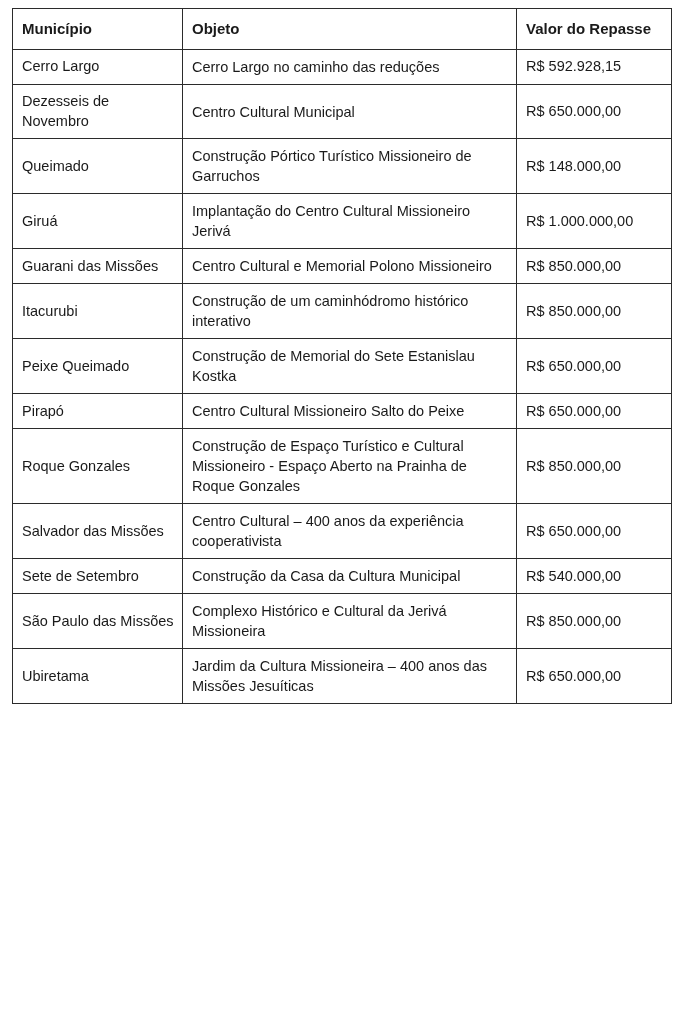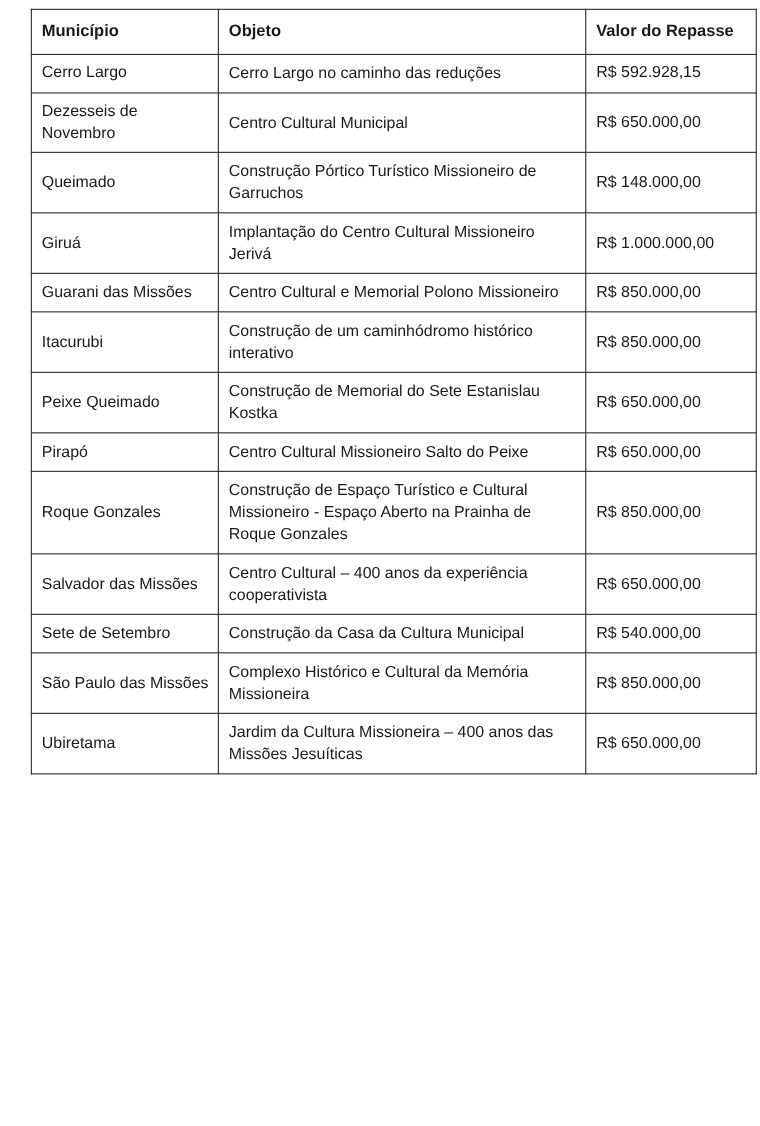--- a/index.html
+++ b/index.html
@@ -12,21 +12,21 @@
     height: 1024px;
     font-family: "Liberation Sans", sans-serif;
     color: #1a1a1a;
     overflow: hidden;
   }
   .page {
     position: relative;
     width: 691px;
     height: 1024px;
     box-sizing: border-box;
-    padding: 8px 10px 0 28px;
+    padding: 8px 10px 0 12px;
   }
   table.repasse-table {
     border-collapse: collapse;
     width: 659px;
     table-layout: fixed;
     font-size: 14.5px;
     line-height: 1.35;
   }
   table.repasse-table col.c-municipio { width: 170px; }
   table.repasse-table col.c-objeto    { width: 334px; }
@@ -121,21 +121,21 @@
           <td class="cell-objeto">Centro Cultural – 400 anos da experiência cooperativista</td>
           <td class="cell-valor">R$ 650.000,00</td>
         </tr>
         <tr>
           <td class="cell-municipio">Sete de Setembro</td>
           <td class="cell-objeto">Construção da Casa da Cultura Municipal</td>
           <td class="cell-valor">R$ 540.000,00</td>
         </tr>
         <tr>
           <td class="cell-municipio">São Paulo das Missões</td>
-          <td class="cell-objeto">Complexo Histórico e Cultural da Memória Missioneira</td>
+          <td class="cell-objeto">Complexo Histórico e Cultural da Jerivá Missioneira</td>
           <td class="cell-valor">R$ 850.000,00</td>
         </tr>
         <tr>
           <td class="cell-municipio">Ubiretama</td>
           <td class="cell-objeto">Jardim da Cultura Missioneira – 400 anos das Missões Jesuíticas</td>
           <td class="cell-valor">R$ 650.000,00</td>
         </tr>
       </tbody>
   </table>
 </div>

